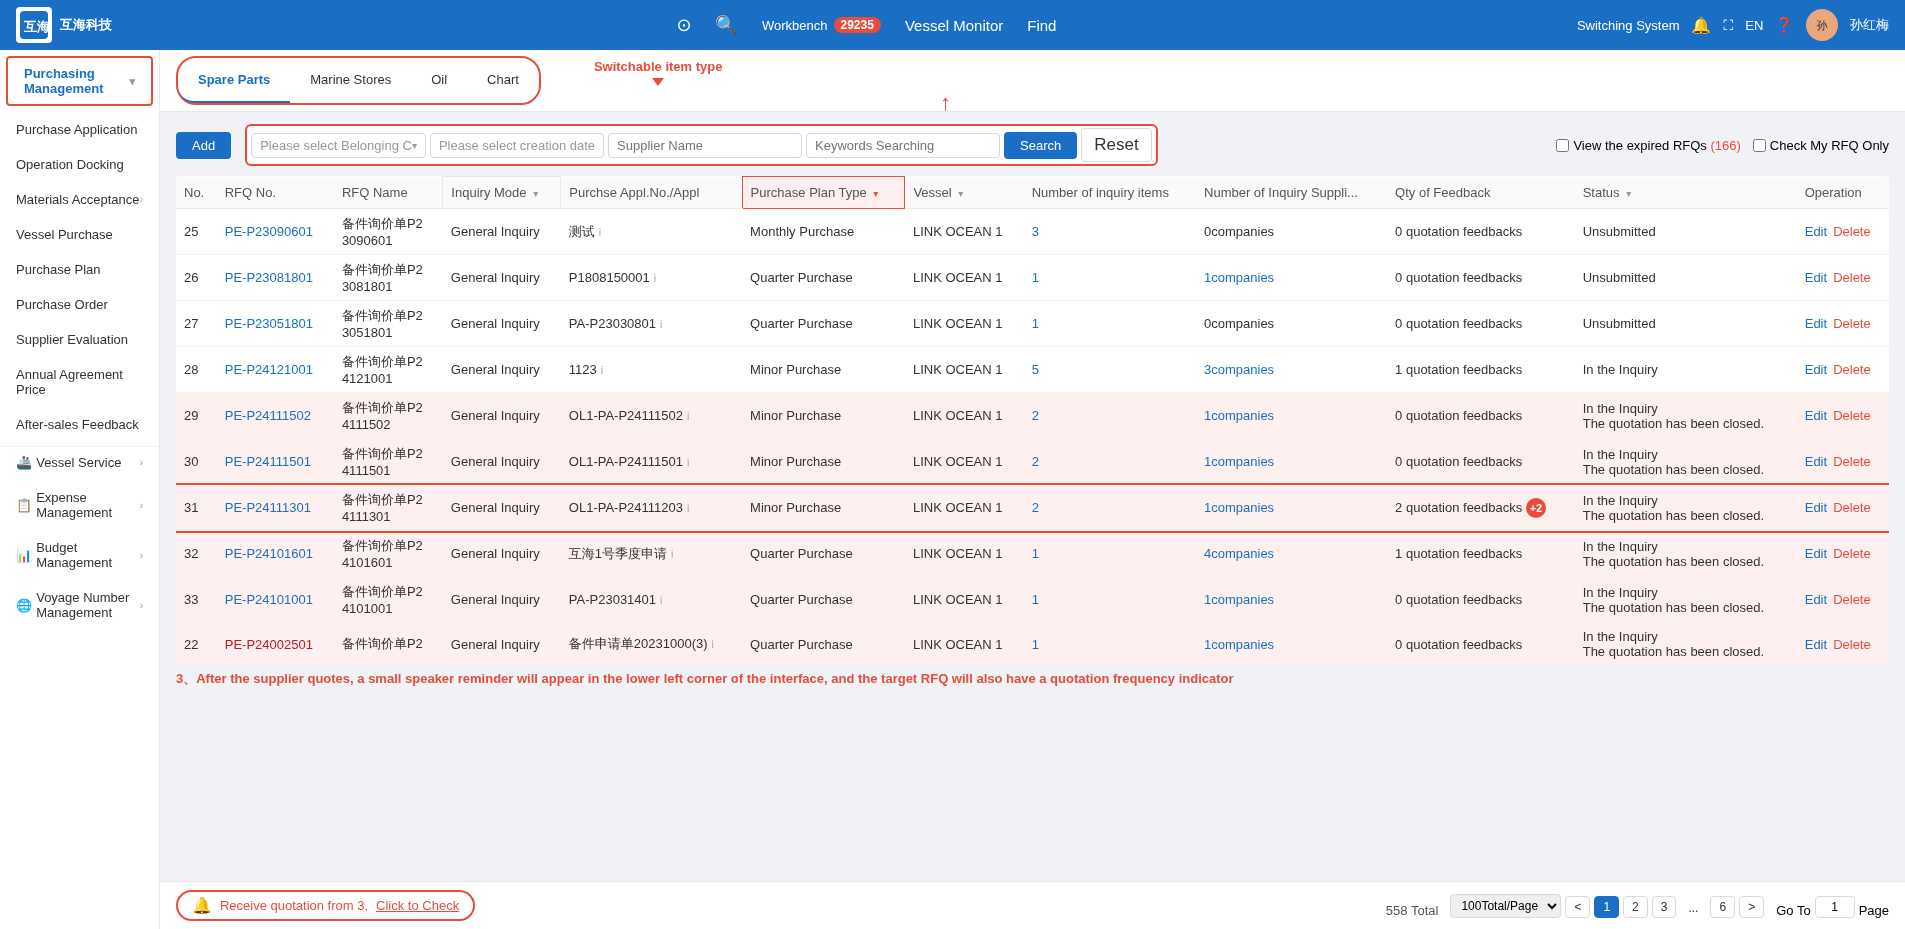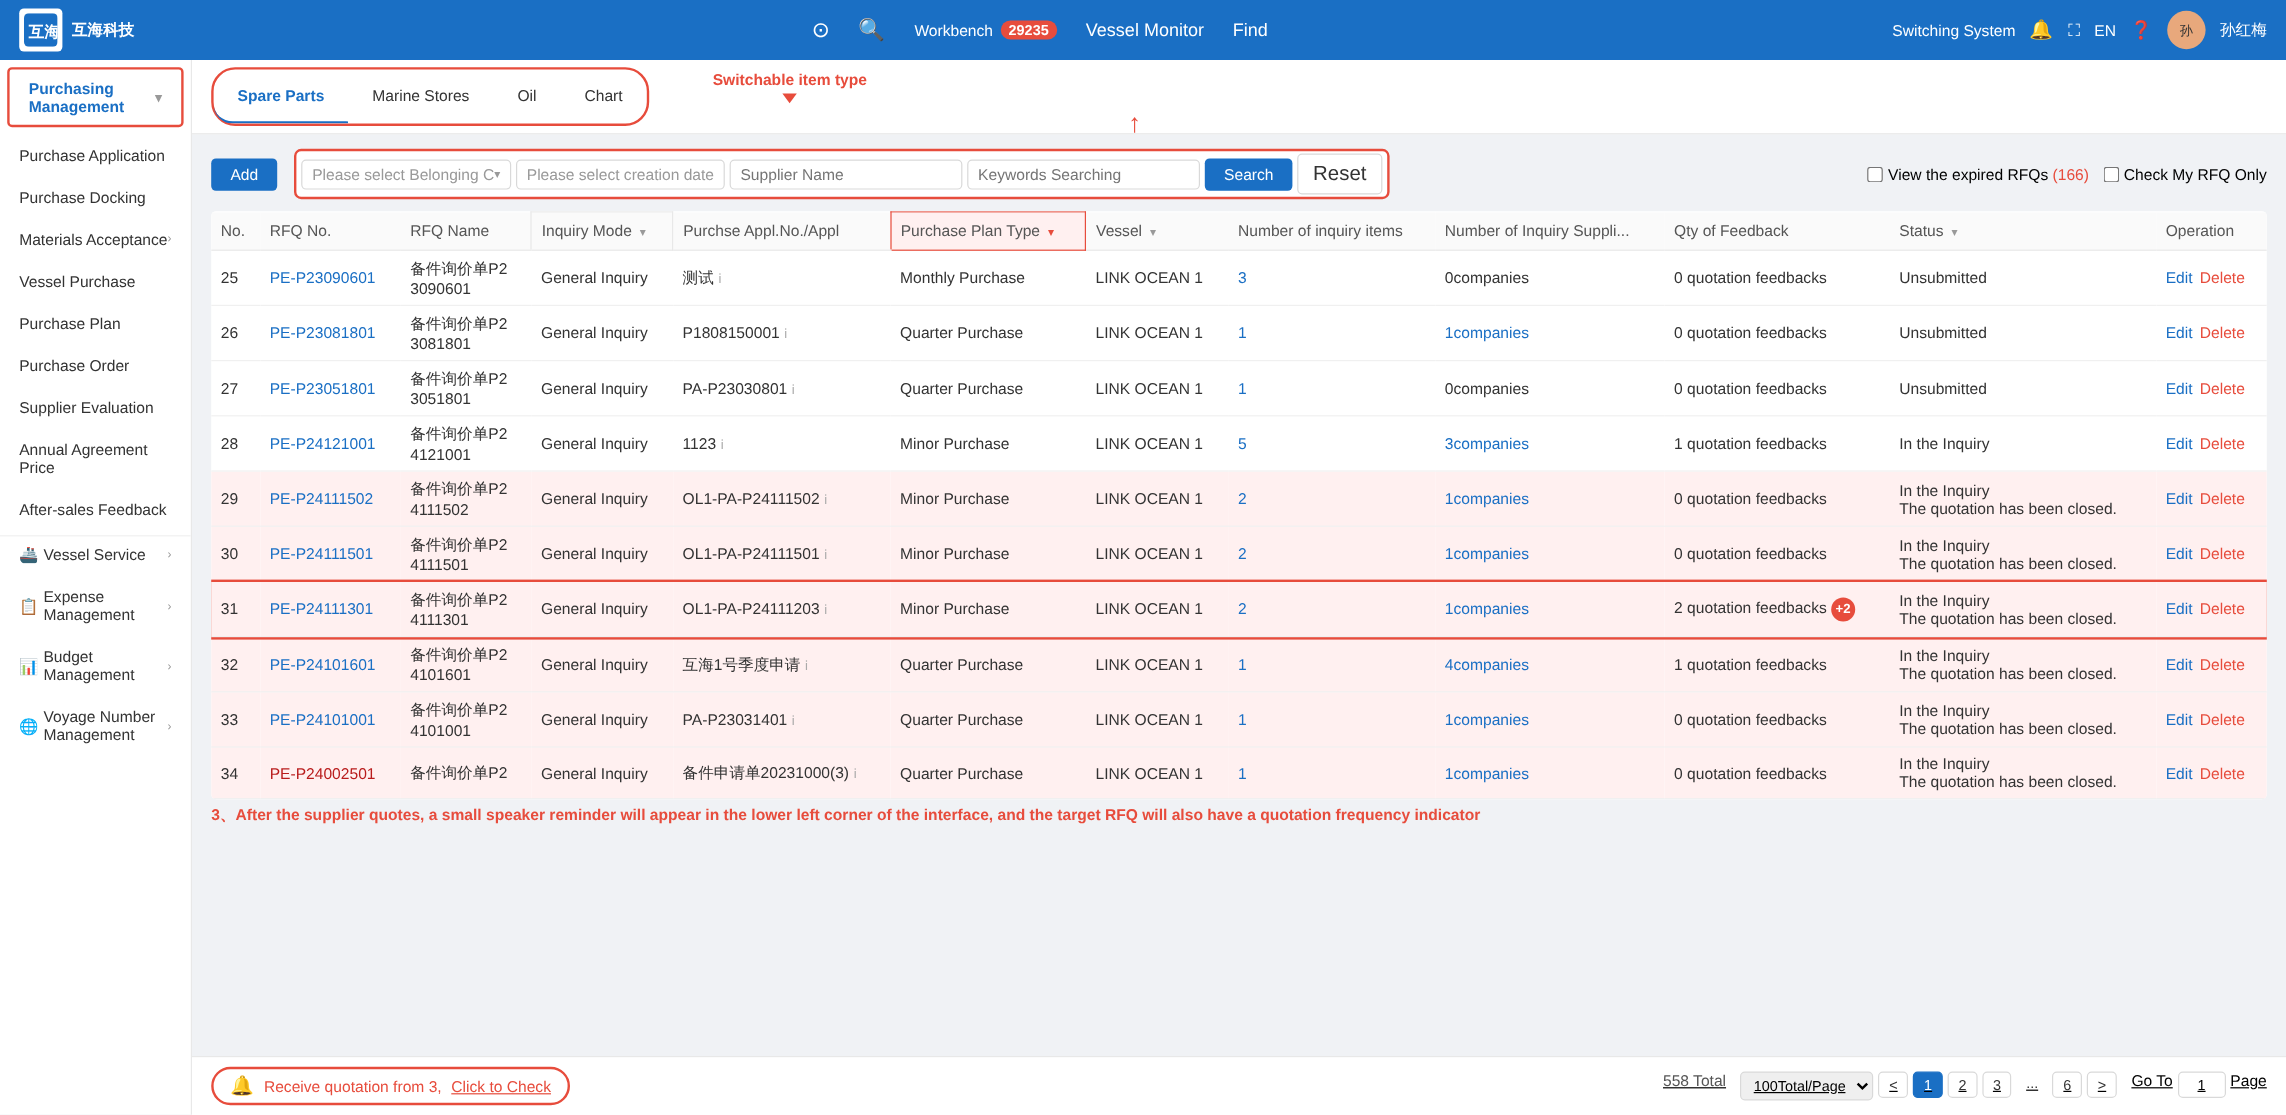--- a/index.html
+++ b/index.html
@@ -49,21 +49,21 @@
     .table-wrap { background: white; border-radius: 4px; overflow: auto; }
     table { width: 100%; border-collapse: collapse; font-size: 12px; }
     thead tr { background: #fafafa; border-bottom: 1px solid #e8e8e8; }
     th { padding: 8px 8px; text-align: left; color: #555; font-weight: normal; white-space: nowrap; border-bottom: 1px solid #e8e8e8; }
     td { padding: 6px 8px; color: #333; border-bottom: 1px solid #f0f0f0; vertical-align: middle; }
     .sort-icon { font-size: 10px; color: #999; margin-left: 3px; }
 
     
     .bottom-bar { background: white; border-top: 1px solid #e8e8e8; padding: 8px 16px; display: flex; align-items: center; justify-content: space-between; }
     .notification-box { display: flex; align-items: center; gap: 8px; border: 2px solid #e74c3c; border-radius: 20px; padding: 4px 14px; cursor: pointer; color: #e74c3c; font-size: 13px; }
-    .pagination { display: flex; align-items: flex-start; gap: 4px; text-decoration: underline; }
+    .pagination { display: flex; align-items: flex-end; gap: 4px; }
     .page-btn { border: 1px solid #d9d9d9; background: white; padding: 3px 8px; border-radius: 4px; cursor: pointer; color: #333; font-size: 12px; }
     .page-btn.active { background: #1a6fc4; color: white; border-color: #1a6fc4; }
     .page-input { width: 40px; border: 1px solid #d9d9d9; border-radius: 4px; padding: 3px 6px; font-size: 12px; text-align: center; }
     .per-page-select { border: 1px solid #d9d9d9; border-radius: 4px; padding: 3px 6px; font-size: 12px; }
 
     
     .arrow-down { display: inline-block; width: 0; height: 0; border-left: 6px solid transparent; border-right: 6px solid transparent; border-top: 8px solid #e74c3c; }
   </style>
 </head>
 <body>
@@ -107,21 +107,21 @@
 
     <aside class="sidebar">
       <div class="sidebar-group-header" style="border: 2px solid #e74c3c; border-radius:4px; margin:6px;">
         <span style="color:#1a6fc4; font-size:13px; font-weight:bold; white-space:pre-wrap;">Purchasing Management</span>
         <span class="chevron">▾</span>
       </div>
       <div class="sidebar-item">
         <span>Purchase Application</span>
       </div>
       <div class="sidebar-item">
-        <span>Purchase Docking</span>
+        <span>Operation Docking</span>
       </div>
       <div class="sidebar-item">
         <span>Materials Acceptance</span>
         <span style="font-size:10px;color:#999;">›</span>
       </div>
       <div class="sidebar-item">
         <span>Vessel Purchase</span>
       </div>
       <div class="sidebar-item">
         <span>Purchase Plan</span>
@@ -397,21 +397,21 @@
                     <td style="white-space: pre-wrap;">Quarter Purchase</td>
                     <td style="white-space: pre-wrap;">LINK OCEAN 1</td>
                     <td style="color: rgb(26, 111, 196); white-space: pre-wrap;">1</td>
                     <td style="color: rgb(26, 111, 196); white-space: pre-wrap;">1companies</td>
                     <td style="white-space: pre-wrap;">0 quotation feedbacks</td>
                     <td style="white-space: pre-wrap;">In the Inquiry
 The quotation has been closed.</td>
                     <td><span style="color:#1a6fc4;cursor:pointer;margin-right:6px;">Edit</span><span style="color:#e74c3c;cursor:pointer;">Delete</span></td>
                   </tr>
                   <tr style="background: rgb(255, 240, 240);">
-                    <td style="white-space: pre-wrap;">34</td>
+                    <td style="white-space: pre-wrap;">22</td>
                     <td style="color: #b91c1c; white-space: pre-wrap;">PE-P24002501</td>
                     <td style="white-space: pre-wrap;">备件询价单P2</td>
                     <td style="white-space: pre-wrap;">General Inquiry</td>
                     <td><span style="">备件申请单20231000(3)</span> <span style="color:#aaa;font-size:11px;cursor:pointer;">ℹ</span></td>
                     <td style="white-space: pre-wrap;">Quarter Purchase</td>
                     <td style="white-space: pre-wrap;">LINK OCEAN 1</td>
                     <td style="color: rgb(26, 111, 196); white-space: pre-wrap;">1</td>
                     <td style="color: rgb(26, 111, 196); white-space: pre-wrap;">1companies</td>
                     <td style="white-space: pre-wrap;">0 quotation feedbacks</td>
                     <td style="white-space: pre-wrap;">In the Inquiry

